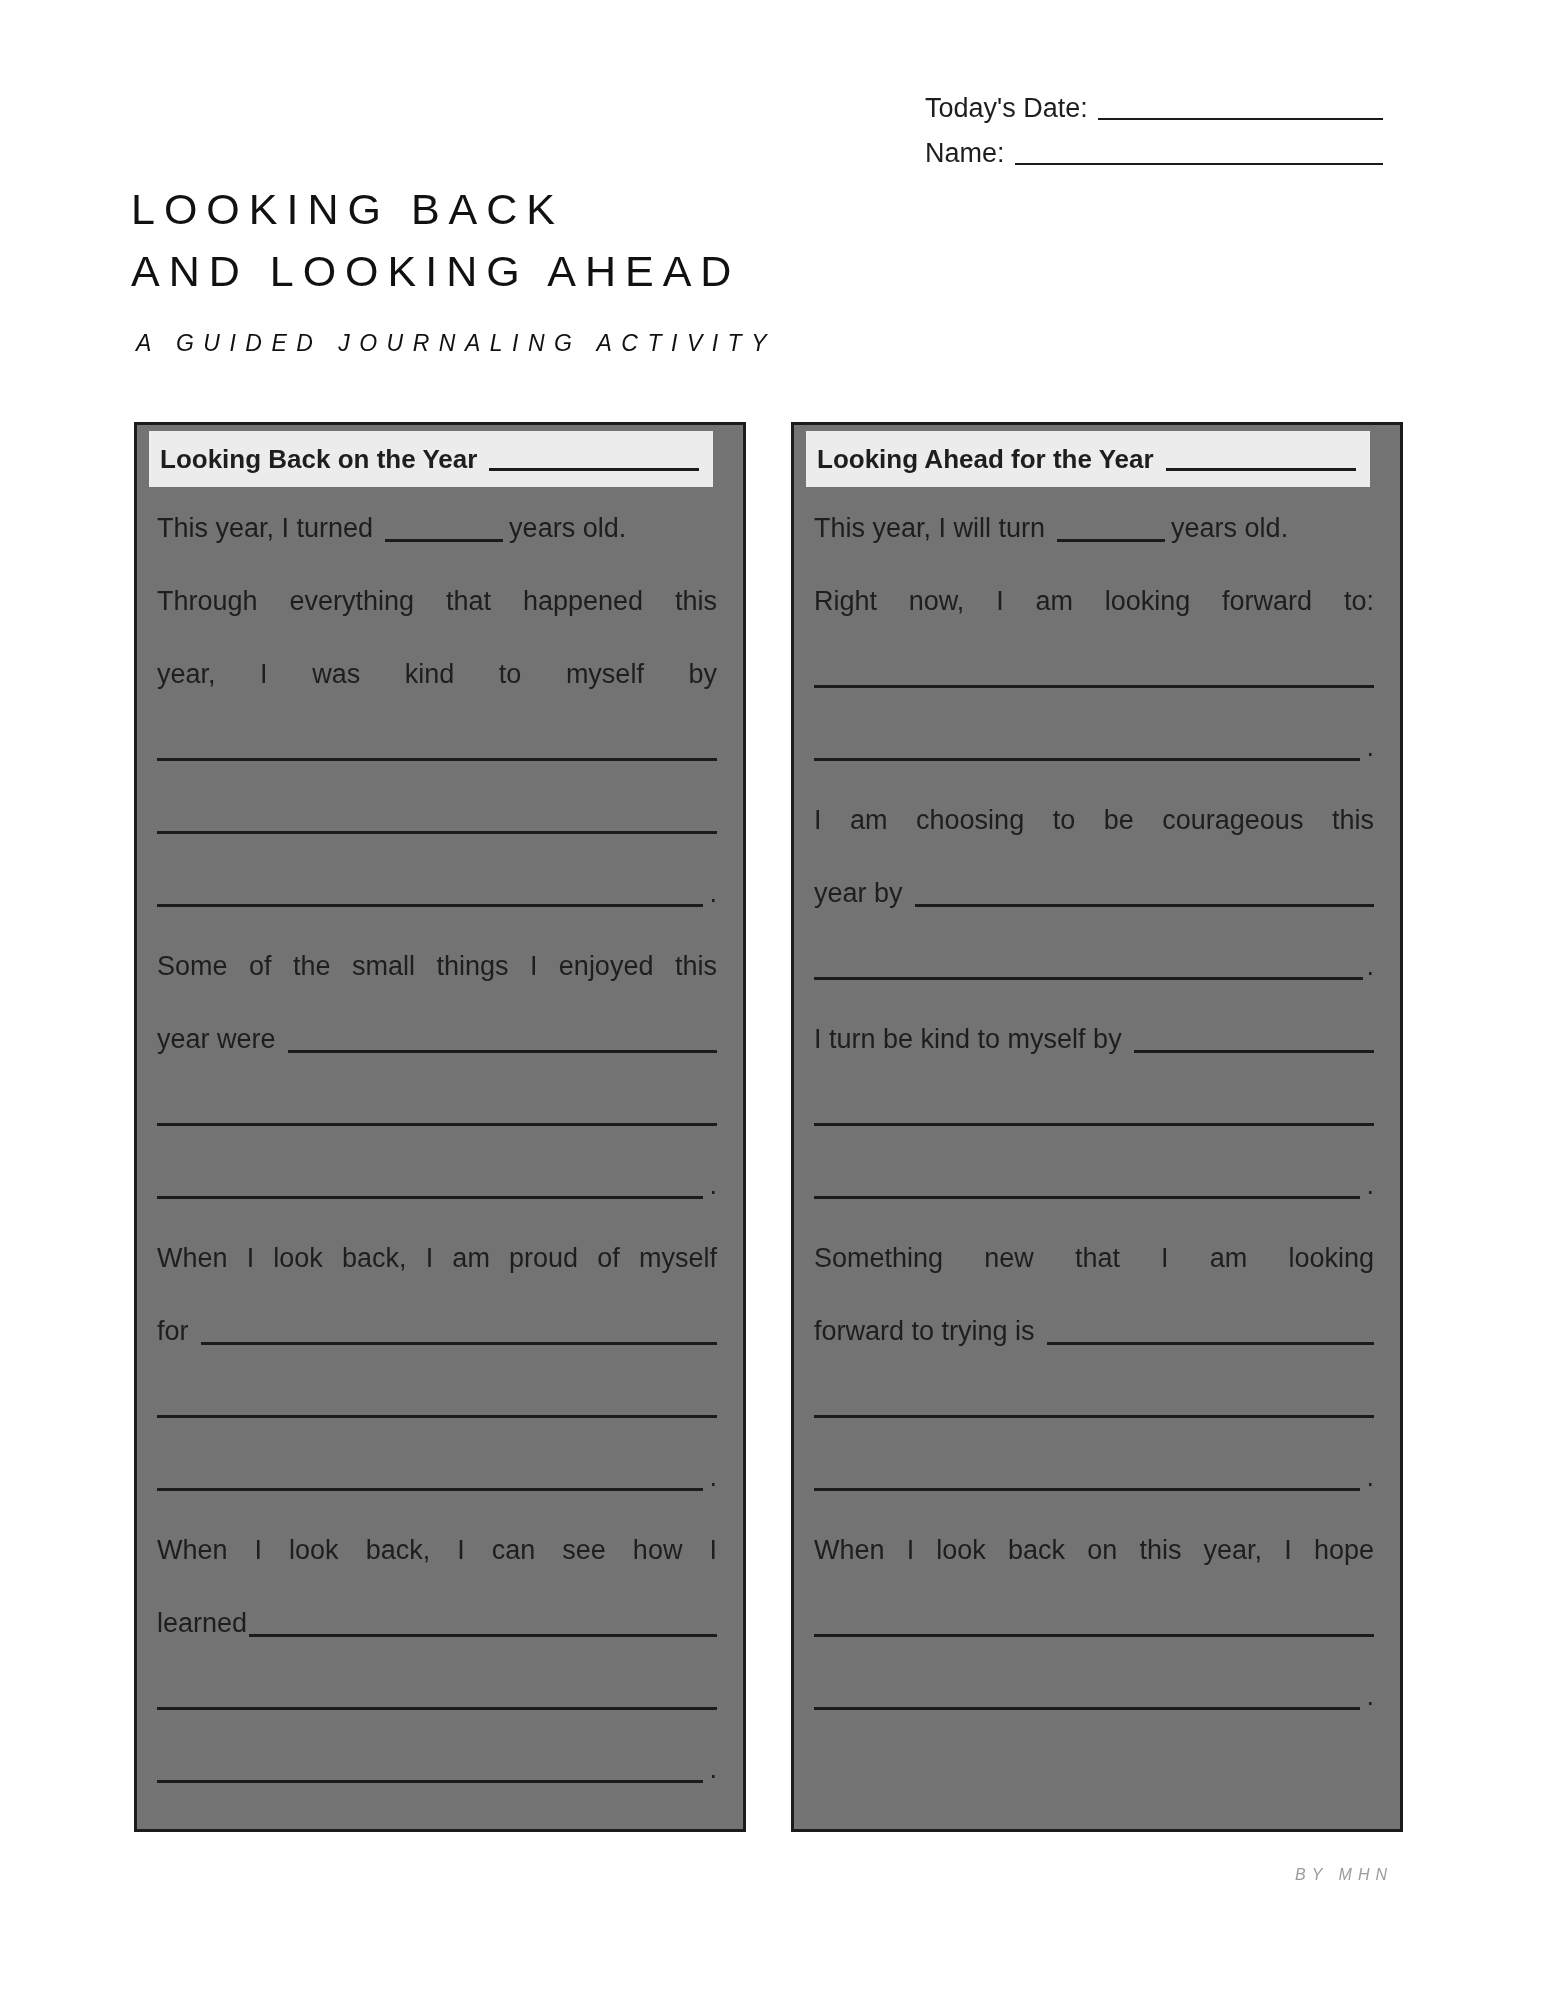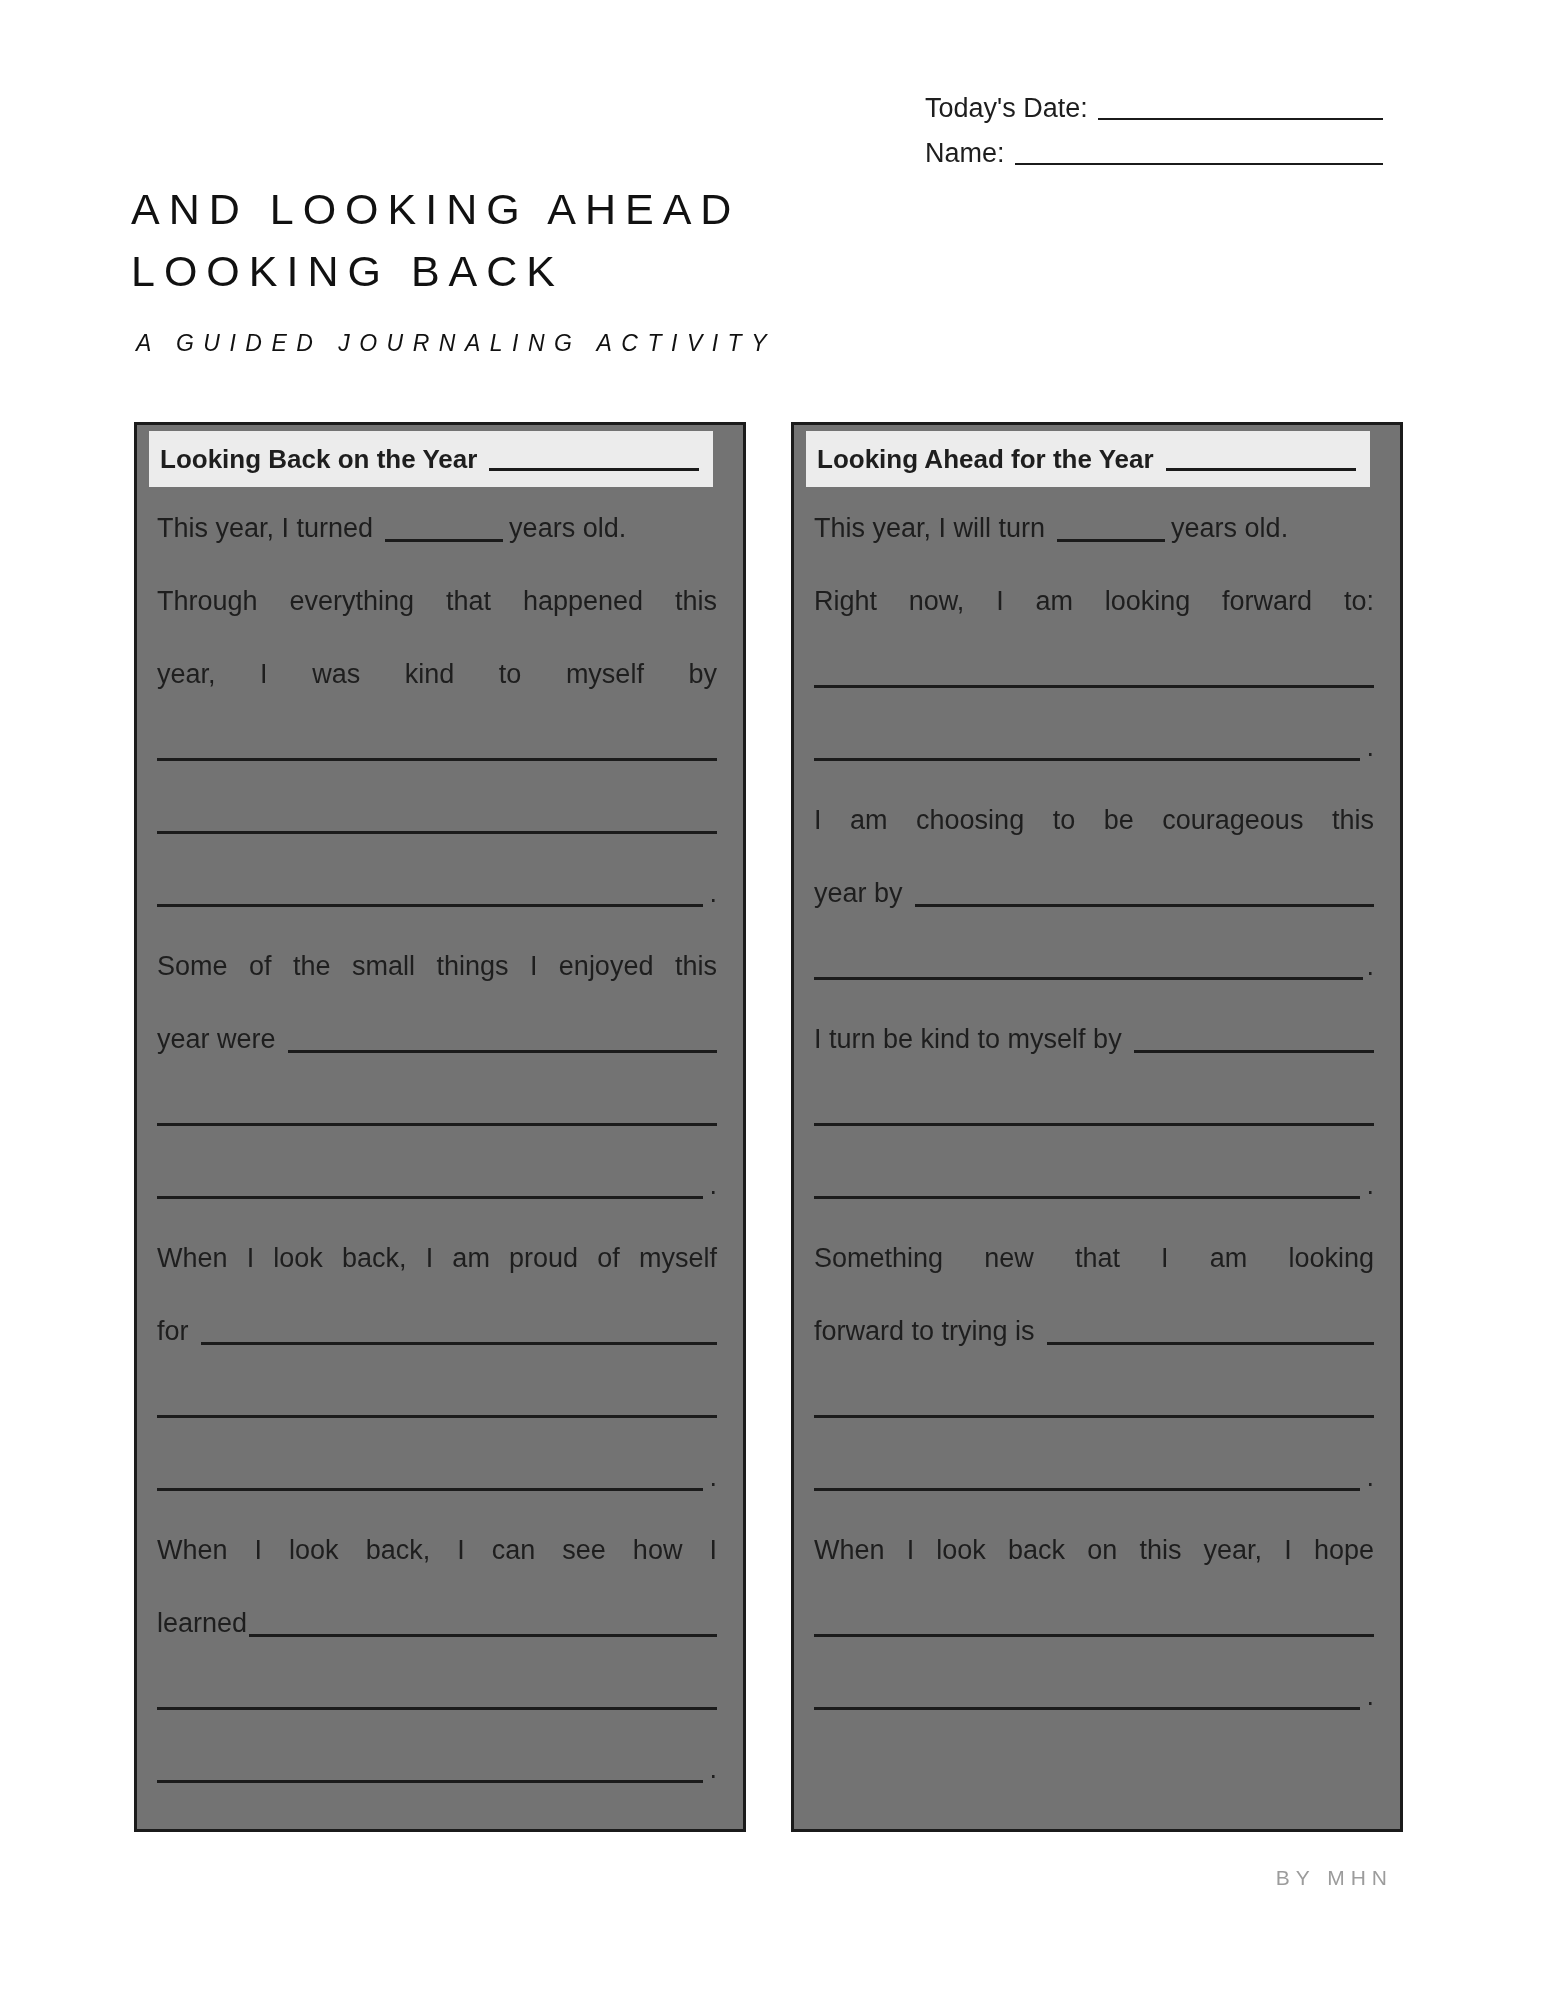--- a/index.html
+++ b/index.html
@@ -43,40 +43,40 @@
                           font-size:27px; }
   .fill { height:3px; background:var(--rule,#1b1b1b); margin:0 0 12px 12px; }
   .fill.grow { flex:1 1 auto; }
   .fill.tight { margin-left:2px; }
   .txt:first-child, .word:first-child { margin-left:0; }
   .row .fill:first-child { margin-left:0; }
   .fill + .txt { margin-left:6px; }
   .fill + .txt.tight { margin-left:3px; }
 
   
-  .credit { position:absolute; right:152px; top:1866px; font-size:21px;
-            letter-spacing:6px; color:var(--credit,#9c9c9c); white-space:pre; }
+  .credit { position:absolute; right:152px; top:1866px; font-size:16px;
+            letter-spacing:6px; color:var(--credit,#9c9c9c); white-space:pre;font-style:italic; }
 </style>
 </head>
 <body style="--ink: #1e1e1e; --title: #111111; --hdr: #ececec; --rule: #1b1b1b; --credit: #9c9c9c;">
 
 <div class="name-block">
   <div class="nrow">
     <span class="lbl">Today's Date:</span>
     <span class="nline"></span>
   </div>
   <div class="nrow">
     <span class="lbl">Name:</span>
     <span class="nline"></span>
   </div>
 </div>
 
 <div class="title-block">
+  <div class="title-line">LOOKING BACK</div>
   <div class="title-line">AND LOOKING AHEAD</div>
-  <div class="title-line">LOOKING BACK</div>
 </div>
 <div class="subtitle">A GUIDED JOURNALING ACTIVITY</div>
 
 <div class="boxes">
   <div class="box">
     <div class="box-header">
       <span class="htxt">Looking Back on the Year</span>
       <span class="header-fill"></span>
     </div>
     <div class="box-body" id="left-body">

